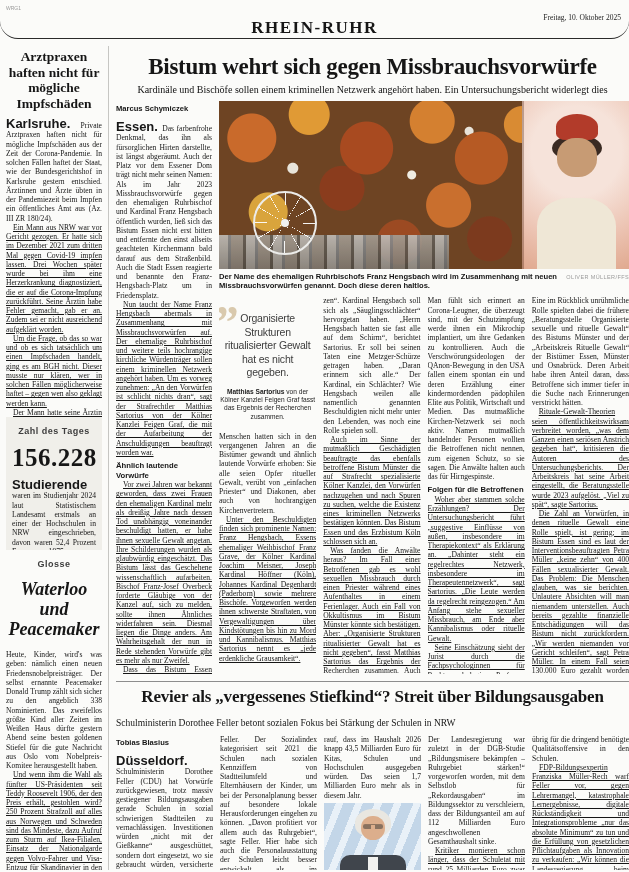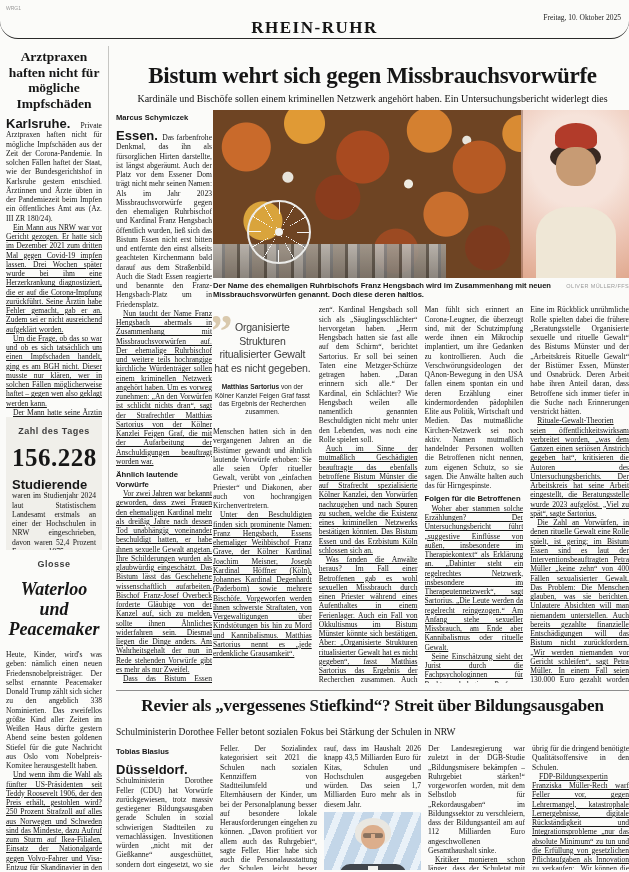--- a/index.html
+++ b/index.html
@@ -28,23 +28,23 @@
   
   .rail-article { height: 371px; overflow: hidden; }
   .rail-headline { font: 700 13.5px/15.5px "Liberation Serif", serif; text-align: center; margin: 3px 2px 8px; }
   .zahl-box { background: #f0efea; padding: 9px 6px 6px; height: 133px; overflow: hidden; margin-bottom: 9px; }
   .zahl-label { font: 700 9px "Liberation Sans", sans-serif; color: #3e3e3e; text-align: center; letter-spacing: .5px; margin-bottom: 9px; }
   .zahl-number { font: 700 25px/26px "Liberation Serif", serif; text-align: center; margin-bottom: 9px; letter-spacing: .5px; }
   .glosse-label { font: 700 9px "Liberation Sans", sans-serif; color: #3e3e3e; text-align: center; letter-spacing: .5px; margin: 8px 0 10px; }
   .glosse-title { font: italic 600 18px/20px "Liberation Serif", serif; text-align: center; margin-bottom: 11px; }
   .glosse-body { overflow: hidden; }
   
-  .main-headline { font: 700 23px/26px "Liberation Serif", serif; text-align: center; white-space: nowrap; letter-spacing: -.3px; margin: 17px 0 3px; }
+  .main-headline { font: 700 23px/26px "Liberation Serif", serif; text-align: center; white-space: nowrap; letter-spacing: -.3px; margin: 8px 0 3px; }
   .main-subheadline { font: 10px/13px "Liberation Serif", serif; text-align: center; white-space: nowrap; margin-bottom: 5px; color:#111; }
-  .main-grid { display: flex; gap: 1px; height: 574px; overflow: hidden; }
+  .main-grid { display: flex; gap: 7px; height: 574px; overflow: hidden; }
   .col { flex: 1; min-width: 0; overflow: hidden; }
   .col-first { width: 96px; flex: none; }
   .right-part { flex: 1; min-width: 0; }
   
   .photo-main { position: relative; height: 168px; overflow: hidden; background:#6e4423; }
   .pm-foliage { position:absolute; inset:0;
     background-image:
       radial-gradient(circle at 8% 22%, #c96a2b 0 24px, transparent 25px),
       radial-gradient(circle at 22% 8%, #e09a35 0 20px, transparent 21px),
       radial-gradient(circle at 36% 28%, #a84a20 0 26px, transparent 27px),

